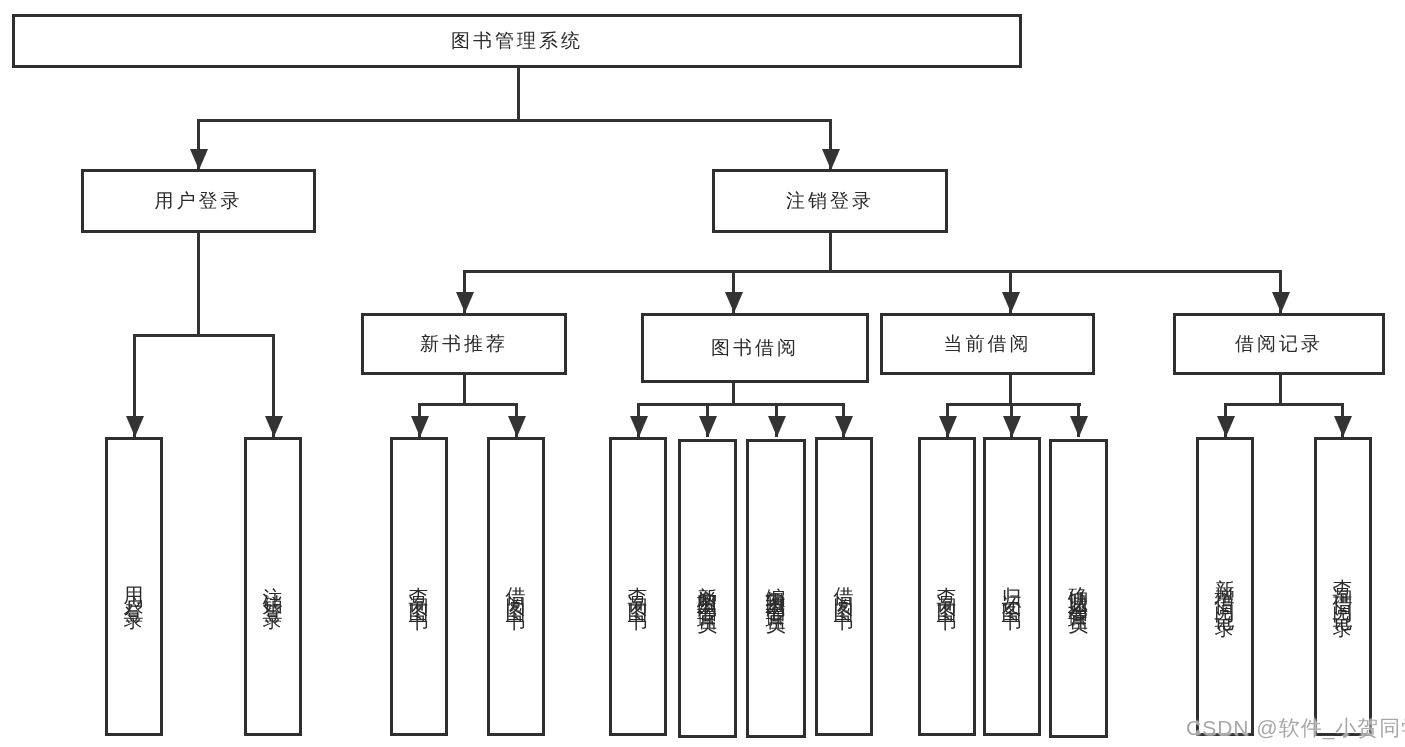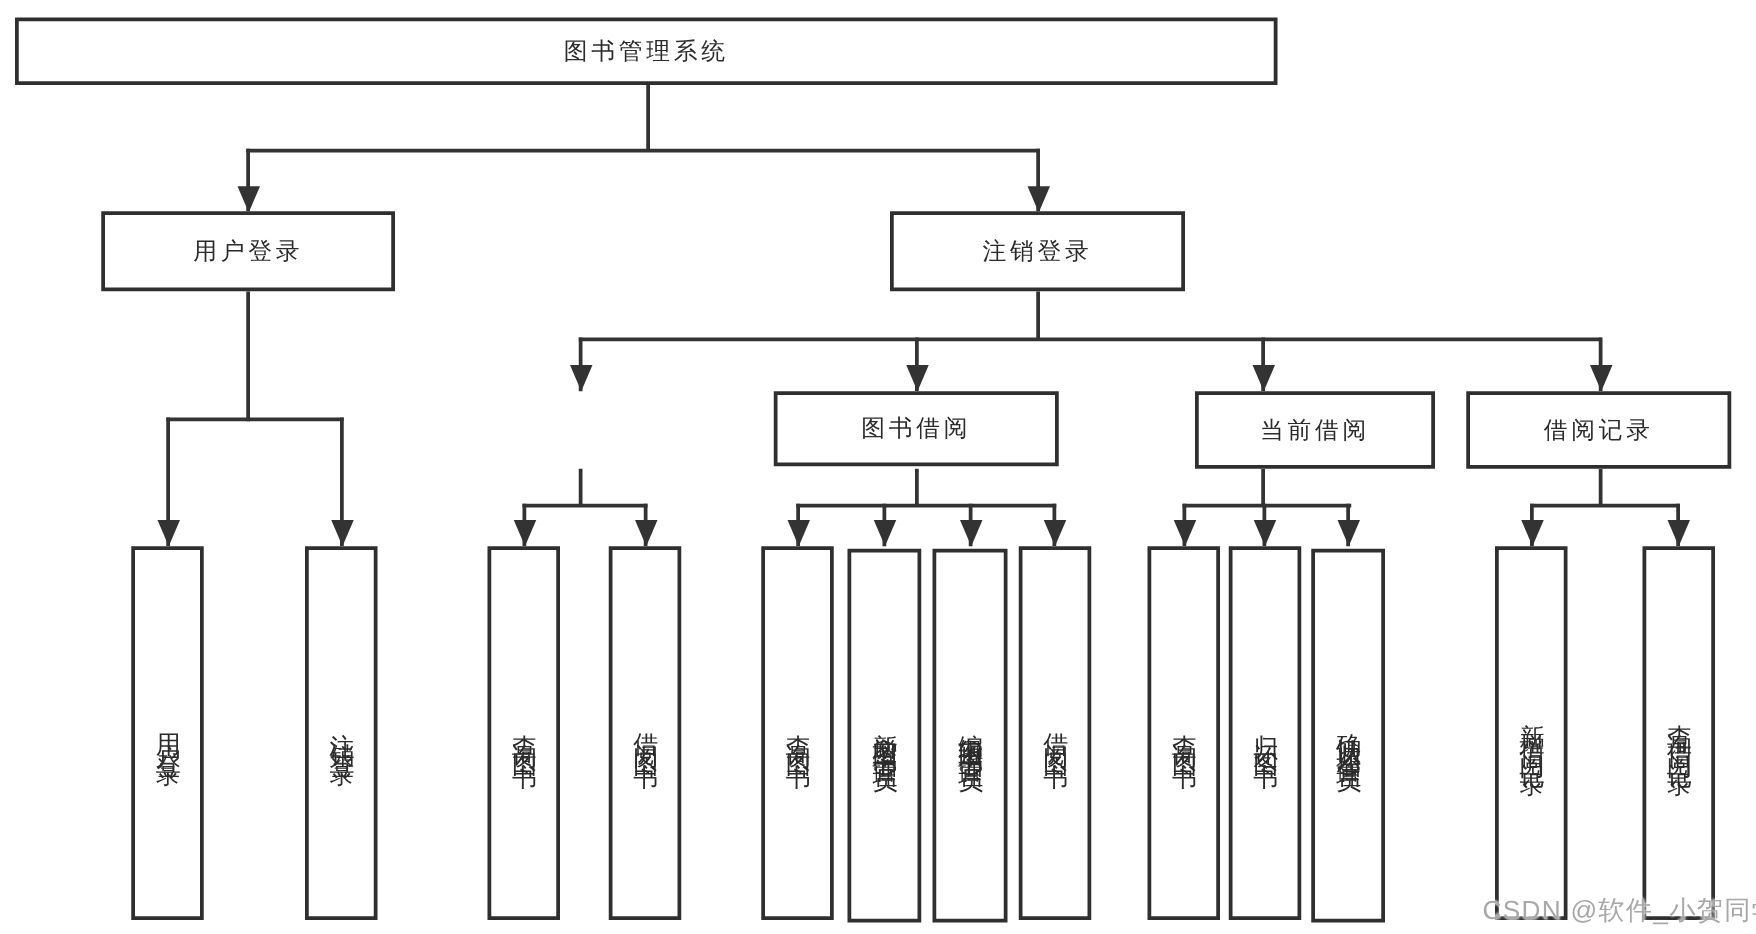--- a/index.html
+++ b/index.html
@@ -98,24 +98,27 @@
     <span>图书管理系统</span>
   </div>
 
   <div class="box hbox" style="left:81px;top:169px;width:235px;height:64px">
     <span>用户登录</span>
   </div>
   <div class="box hbox" style="left:712px;top:169px;width:236px;height:64px">
     <span>注销登录</span>
   </div>
 
-  <div class="box hbox" style="left:619px;top:313px;width:228px;height:60px">
+  <div class="box hbox" style="left:361px;top:313px;width:206px;height:62px">
+    <span>新书推荐</span>
+  </div>
+  <div class="box hbox" style="left:641px;top:313px;width:228px;height:70px">
     <span>图书借阅</span>
   </div>
-  <div class="box hbox" style="left:956px;top:313px;width:192px;height:62px">
+  <div class="box hbox" style="left:880px;top:313px;width:215px;height:62px">
     <span>当前借阅</span>
   </div>
   <div class="box hbox" style="left:1173px;top:313px;width:212px;height:62px">
     <span>借阅记录</span>
   </div>
 
   <div class="box vbox" style="left:105px;top:437px;width:58px;height:299px">
     <span class="vtext">用户登录</span>
   </div>
   <div class="box vbox" style="left:244px;top:437px;width:58px;height:299px">

